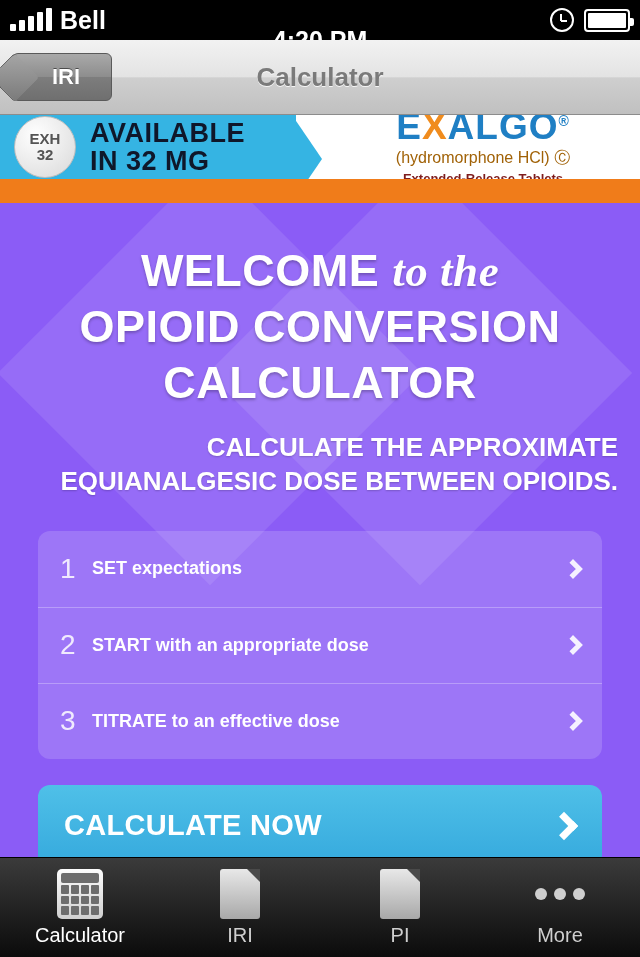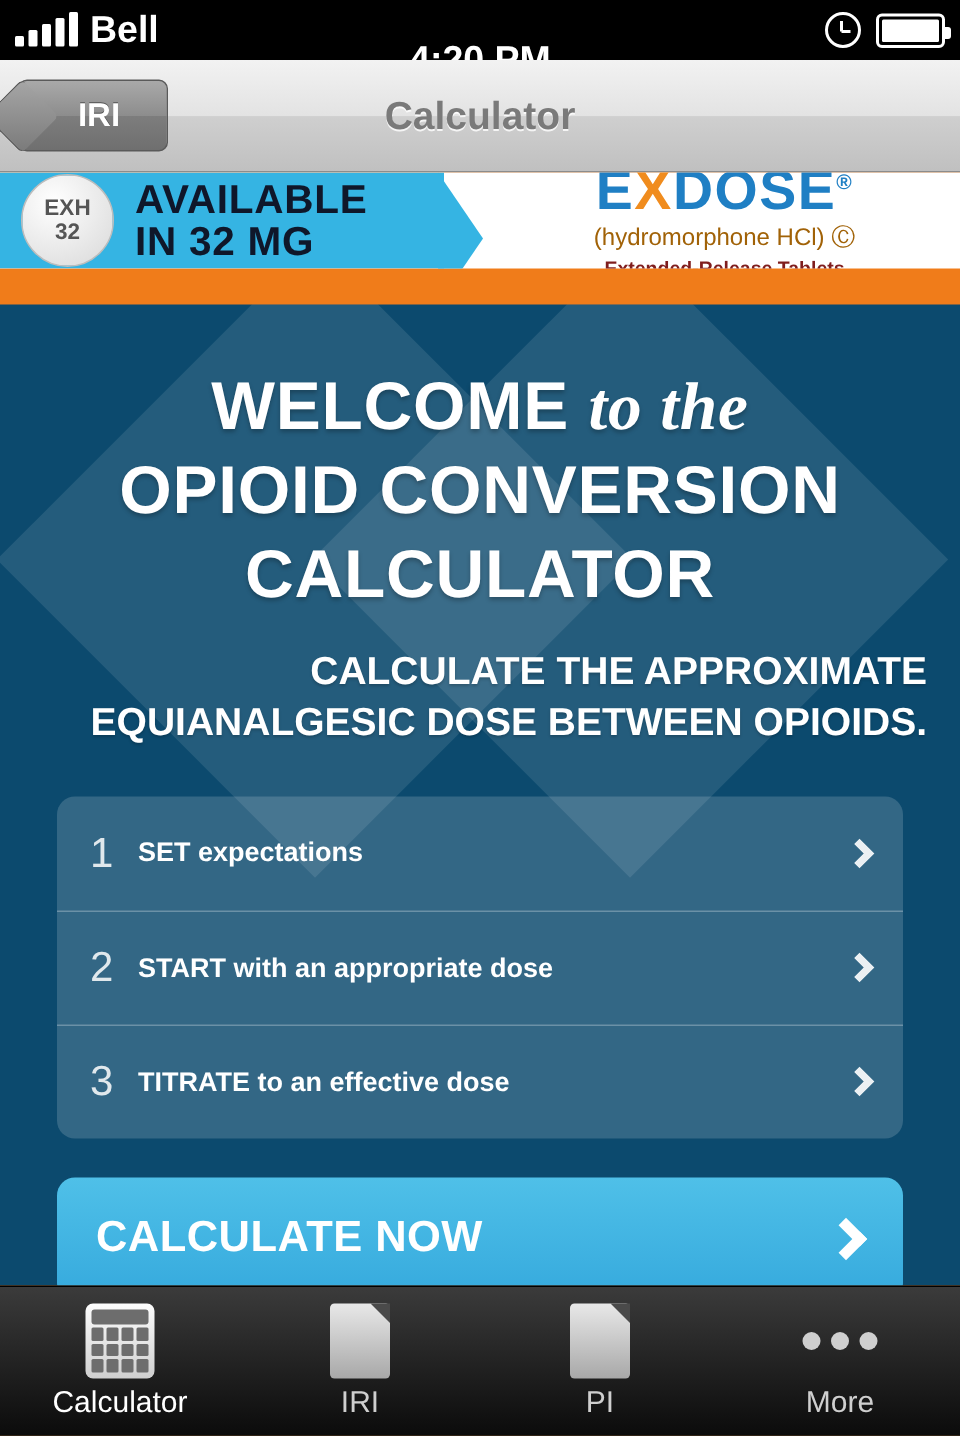--- a/index.html
+++ b/index.html
@@ -114,21 +114,21 @@
   }
   .exalgo { font-size: 37px; font-weight: bold; color: #1f7fc4; letter-spacing: 1px; line-height: 1; }
   .exalgo .x { color: #f08c1e; }
   .exalgo sup { font-size: 14px; vertical-align: super; }
   .exalgo-sub1 { font-size: 16px; color: #a16207; margin-top: 3px; }
   .exalgo-sub2 { font-size: 13px; color: #7f1d1d; font-weight: bold; margin-top: 2px; }
 
   
   .main {
     position: absolute; top: 203px; left: 0; right: 0; bottom: 100px;
-    background: #0c4a6e;
+    background: #8b5cf6;
     overflow: hidden;
   }
   .chev-bg { position: absolute; inset: 0; overflow: hidden; pointer-events: none; }
   .chev-bg div {
     position: absolute; top: 20px;
     width: 300px; height: 300px;
     background: rgba(255,255,255,.10);
     transform: rotate(45deg);
   }
   .chev-bg .c1 { left: 60px; }
@@ -250,21 +250,21 @@
       <div class="pill">
         <span class="p1">EXH</span>
         <span class="p2">32</span>
       </div>
       <div class="ad-text">
         <div>AVAILABLE</div>
         <div>IN 32 MG</div>
       </div>
     </div>
     <div class="ad-right">
-      <div class="exalgo"><span>E</span><span class="x">X</span><span>DOSE</span><sup>®</sup></div>
+      <div class="exalgo"><span>E</span><span class="x">X</span><span>ALGO</span><sup>®</sup></div>
       <div class="exalgo-sub1">(hydromorphone HCl) Ⓒ</div>
       <div class="exalgo-sub2">Extended-Release Tablets</div>
     </div>
   </div>
 
   <div class="main">
     <div class="chev-bg">
       <div class="c1"></div>
         <div class="c2"></div>
     </div>

